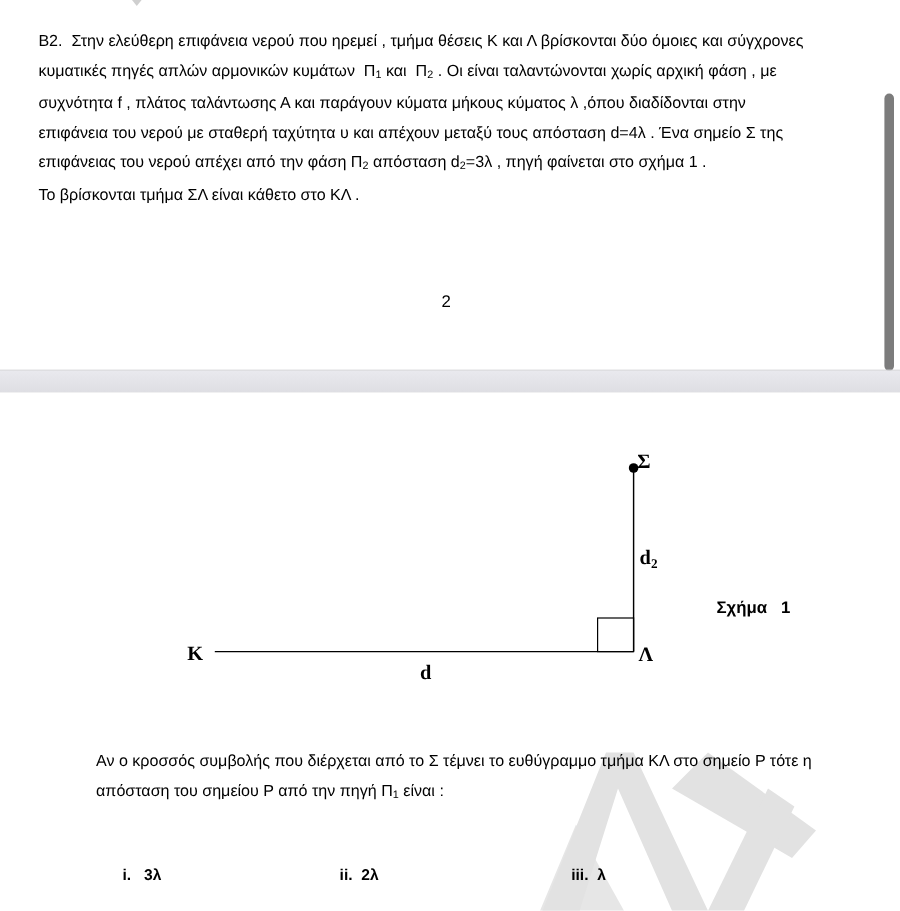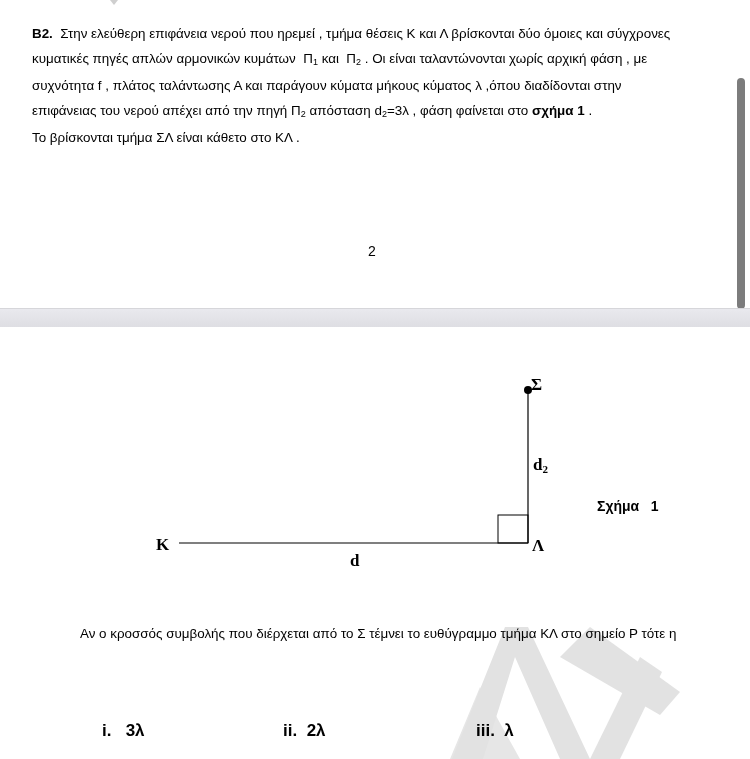--- a/index.html
+++ b/index.html
@@ -7,44 +7,45 @@
     width: 750px; height: 759px; position: relative; overflow: hidden;
     background: #ffffff; color: #000;
     font-family: "Liberation Sans", sans-serif;
   }
   .page1 { position: absolute; left: 0; top: 0; width: 750px; height: 308px; background: #fff; }
   .top-marker { position: absolute; left: 110px; top: 0; width: 0; height: 0;
     border-left: 4px solid transparent; border-right: 4px solid transparent; border-top: 5px solid #cfcfcf; }
   .para { position: absolute; left: 32px; top: 22px; width: 690px; font-size: 13.4px; line-height: 24.6px; }
   .para .line { display: block; white-space: nowrap; }
   .para .sub { font-size: 9px; vertical-align: -2px; }
-  .para b { font-weight: bold; }
+  .para b { font-weight: normal; }
   .pnum { position: absolute; left: 368px; top: 243px; font-size: 14px; }
   .scrollbar { position: absolute; left: 737px; top: 78px; width: 8px; height: 231px; background: #7c7c7c; border-radius: 4px; }
   .gap { position: absolute; left: 0; top: 308px; width: 750px; height: 18px;
     background: linear-gradient(#e9e9ee, #dedee3); border-top: 1px solid #d6d6da; border-bottom: 1px solid #c8c8cc; }
   .page2 { position: absolute; left: 0; top: 327px; width: 750px; height: 432px; background: #fff; }
   svg.fig { position: absolute; left: 0; top: 0; }
   .serif { font-family: "Liberation Serif", serif; font-weight: bold; }
   .q { position: absolute; left: 32px; top: 295px; width: 700px; font-size: 13.4px; line-height: 24.6px; }
   .q .line { display: block; white-space: nowrap; margin-left: 48px; }
   .q .sub { font-size: 9px; vertical-align: -2px; }
-  .opt { position: absolute; top: 394px; font-size: 17px; font-weight: bold; font-family: "Liberation Sans", sans-serif; }
+  .opt { position: absolute; top: 394px; font-size: 13px; font-weight: bold; font-family: "Liberation Sans", sans-serif; }
   .wm { position: absolute; left: 0; top: 0; }
 </style>
 </head>
 <body>
 
 <div class="page1">
   <div class="top-marker"></div>
   <div class="para">
     <span class="line"><b>Β2.</b>&nbsp;&nbsp;<span>Στην ελεύθερη επιφάνεια νερού που ηρεμεί , τμήμα θέσεις Κ και Λ βρίσκονται δύο όμοιες και σύγχρονες</span></span>
     <span class="line"><span>κυματικές πηγές απλών αρμονικών κυμάτων</span>&nbsp;&nbsp;<span>Π</span><span class="sub">1</span><span> και </span>&nbsp;<span>Π</span><span class="sub">2</span><span> . Οι είναι  ταλαντώνονται χωρίς αρχική φάση , με</span></span>
     <span class="line">συχνότητα f , πλάτος ταλάντωσης  Α και παράγουν κύματα μήκους κύματος λ ,όπου διαδίδονται στην</span>
-    <span class="line"><span>επιφάνειας του νερού απέχει από την πηγή</span> <span>Π</span><span class="sub">2</span><span> απόσταση d</span><span class="sub">2</span><span>=3λ , φάση φαίνεται στο </span><b>σχήμα 1</b><span> .</span></span>
+    <span class="line">επιφάνεια του νερού με σταθερή ταχύτητα υ και  απέχουν μεταξύ τους απόσταση d=4λ . Ένα σημείο Σ της</span>
+    <span class="line"><span>επιφάνειας του νερού απέχει από την φάση</span> <span>Π</span><span class="sub">2</span><span> απόσταση d</span><span class="sub">2</span><span>=3λ , πηγή φαίνεται στο </span><b>σχήμα 1</b><span> .</span></span>
     <span class="line">Το βρίσκονται τμήμα ΣΛ είναι κάθετο στο ΚΛ .</span>
   </div>
   <div class="pnum">2</div>
 </div>
 
 <div class="scrollbar"></div>
 <div class="gap"></div>
 
 <div class="page2">
   <svg class="wm" width="750" height="432">
@@ -62,18 +63,19 @@
     <text class="serif" x="156" y="223" font-size="17">Κ</text>
     <text class="serif" x="532" y="224" font-size="17">Λ</text>
     <text class="serif" x="531" y="63" font-size="17">Σ</text>
     <text class="serif" x="350" y="239" font-size="17">d</text>
     <text class="serif" x="533" y="143" font-size="17"><tspan>d</tspan><tspan font-size="11" dy="3">2</tspan></text>
     <text x="597" y="184" font-size="14" font-weight="bold" font-family="Liberation Sans, sans-serif" xml:space="preserve">Σχήμα   1</text>
   </svg>
 
   <div class="q">
     <span class="line">Αν ο κροσσός συμβολής που διέρχεται από το Σ τέμνει το ευθύγραμμο τμήμα ΚΛ στο σημείο Ρ τότε η</span>
+    <span class="line"><span>απόσταση του σημείου Ρ από την πηγή  </span><span>Π</span><span class="sub">1</span><span> είναι   :</span></span>
   </div>
 
   <div class="opt" style="left:102px"><span>i.</span>&nbsp;&nbsp;&nbsp;<span>3λ</span></div>
   <div class="opt" style="left:283px"><span>ii.</span>&nbsp;&nbsp;<span>2λ</span></div>
   <div class="opt" style="left:476px"><span>iii.</span>&nbsp;&nbsp;<span>λ</span></div>
 </div>
 
 </body></html>

